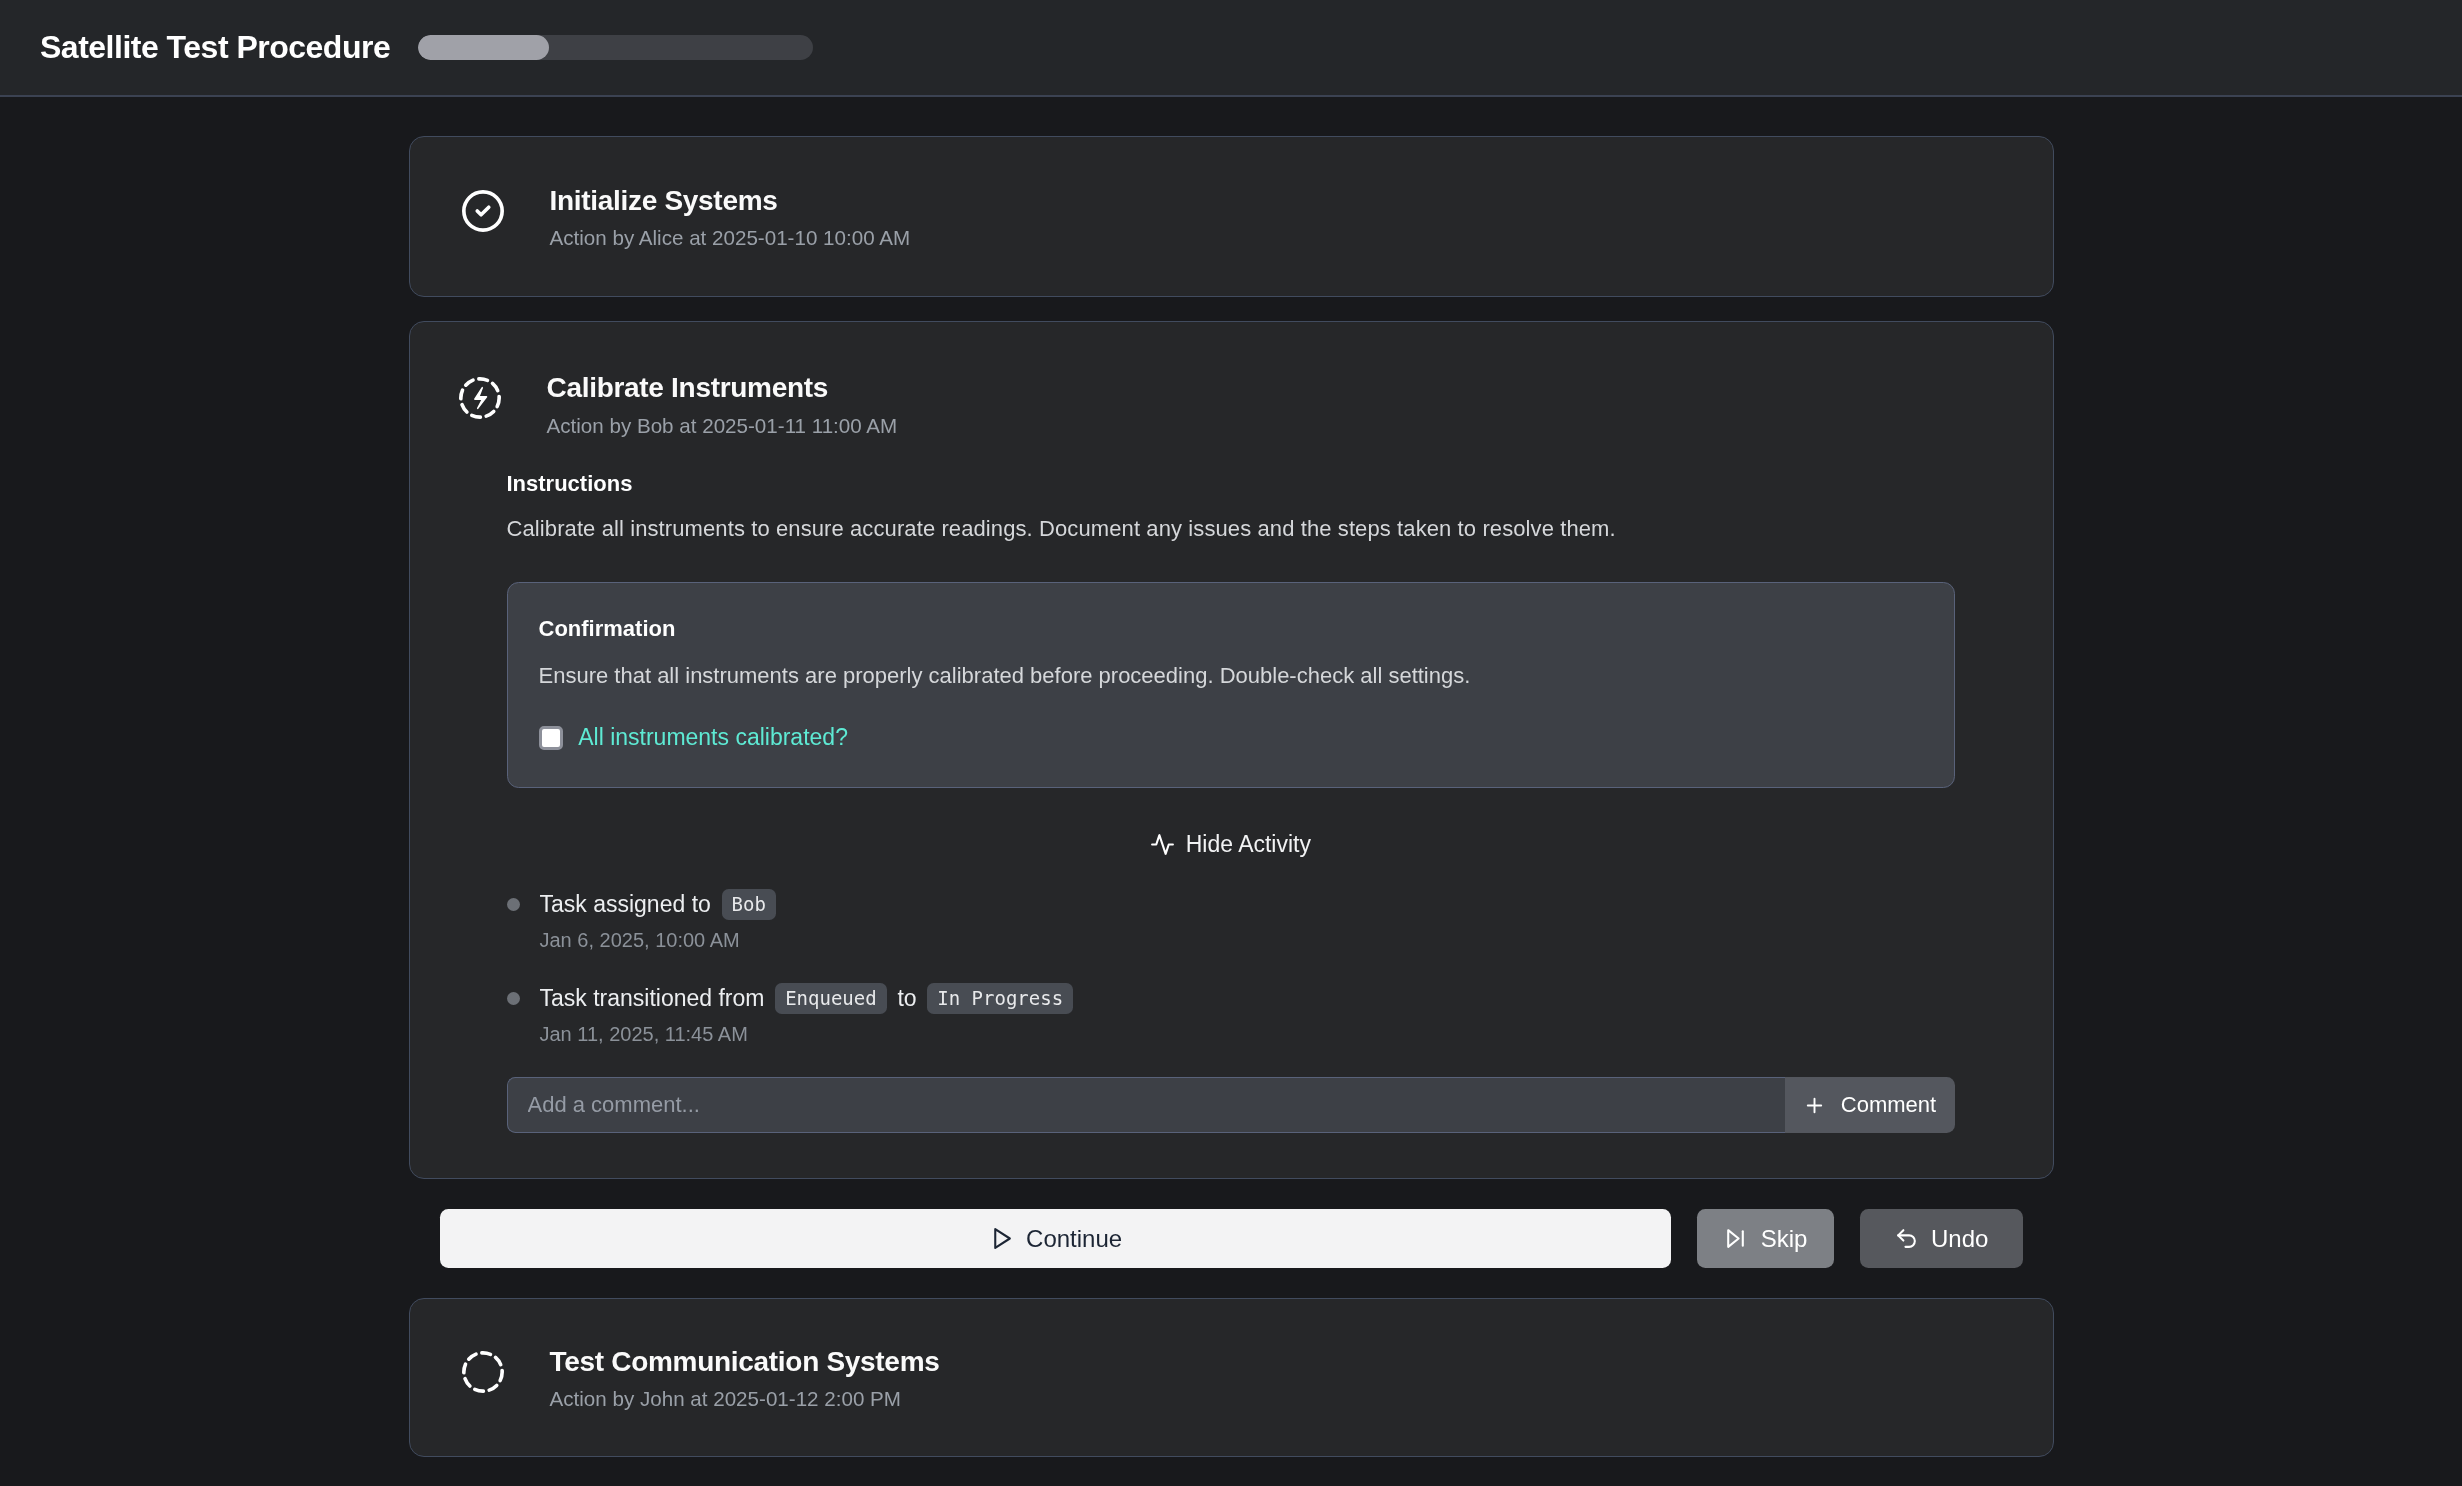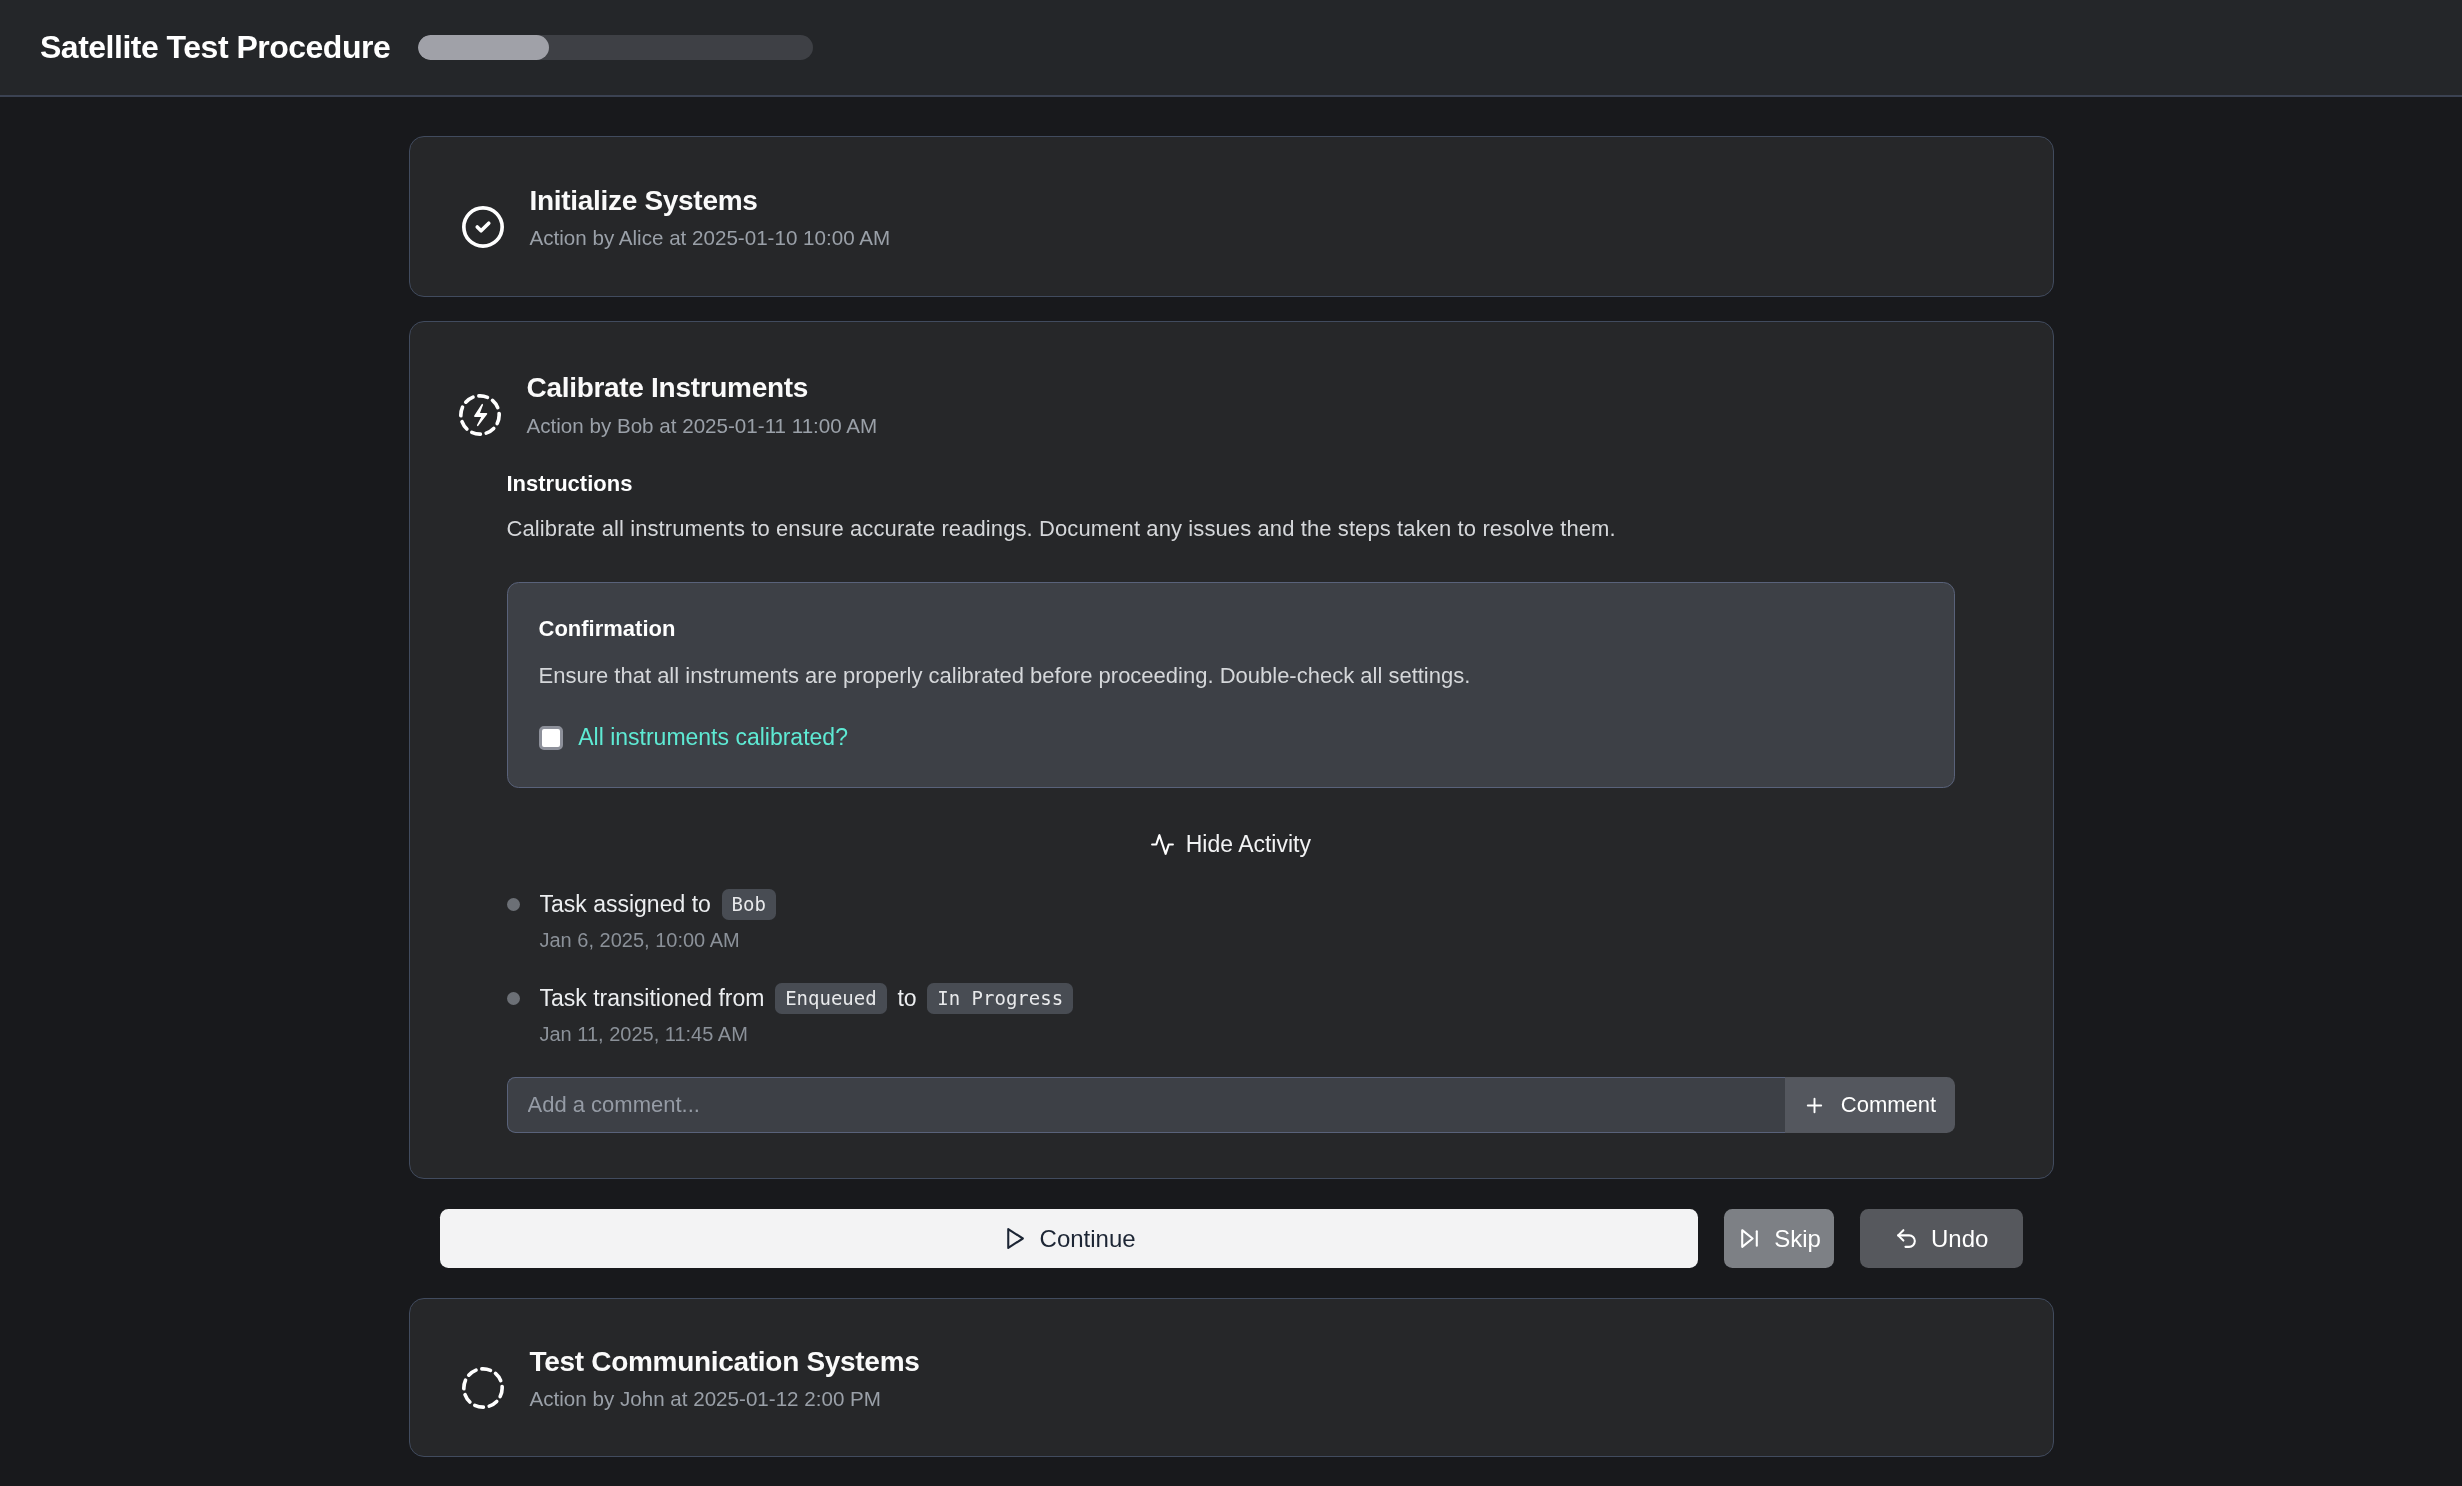--- a/index.html
+++ b/index.html
@@ -51,21 +51,21 @@
     padding-top: 39px;
   }
 
   .card {
     background: #262729;
     border: 1.7px solid #414b5e;
     border-radius: 15px;
   }
   .card-simple { padding: 46px 50px; }
 
-  .step-header { display: flex; align-items: flex-end; gap: 24px; }
+  .step-header { display: flex; align-items: flex-start; gap: 44px; }
   .step-icon { width: 46px; height: 46px; flex: none; margin-top: 5px; }
   .step-icon svg { width: 46px; height: 46px; display: block; }
   .step-title {
     font-size: 28px;
     font-weight: 700;
     color: #fafafa;
     letter-spacing: -0.3px;
     line-height: 36px;
   }
   .step-subtitle {
@@ -199,21 +199,21 @@
     font-weight: 500;
     font-family: "Liberation Sans", sans-serif;
     display: flex;
     align-items: center;
     justify-content: center;
     gap: 12.4px;
     cursor: pointer;
   }
   .btn svg { width: 25px; height: 25px; display: block; }
   .btn-continue { flex: 1; background: #f3f3f4; color: #1c2534; }
-  .btn-skip { width: 110px; background: #7d8085; color: #ffffff; }
+  .btn-skip { width: 137px; background: #7d8085; color: #ffffff; }
   .btn-undo { width: 163px; background: #56585d; color: #ffffff; }
 
   .card-pending { margin-top: 30px; padding: 45px 50px; }
 </style>
 </head>
 <body>
 
 <header class="app-header">
   <div class="app-title">Satellite Test Procedure</div>
   <div class="progress-track">

